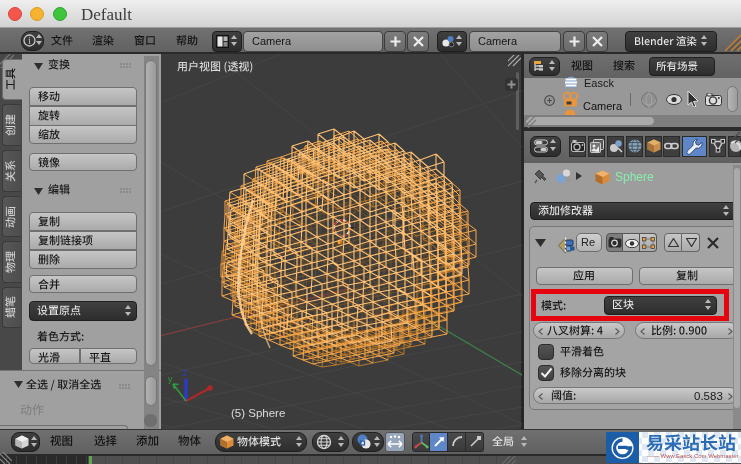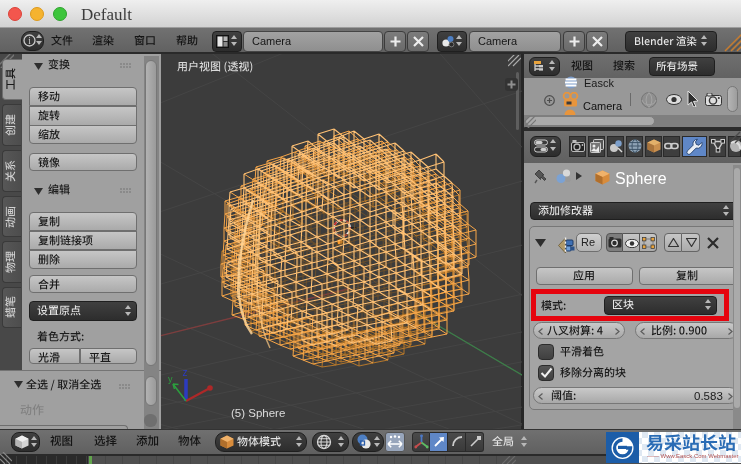--- a/index.html
+++ b/index.html
@@ -407,21 +407,21 @@
       <circle cx="12" cy="11.5" r="2.6" fill="#999"></circle>
     </svg>
     <svg class="abs" style="left:576px;top:172px" width="6" height="8">
       <path d="M0 0l6 4-6 4z" fill="#333"></path>
     </svg>
     <svg class="abs" style="left:595px;top:170px" width="15" height="15">
       <path d="M7.5 0.5L14.5 3.7V11L7.5 14.5L0.5 11V3.7Z" fill="#d88c3c"></path>
       <path d="M7.5 0.5L14.5 3.7L7.5 7L0.5 3.7Z" fill="#f0b26a"></path>
       <path d="M7.5 7V14.5L0.5 11V3.7Z" fill="#b06f2c"></path>
     </svg>
-    <div class="abs" style="left:615px;top:170px;font-size:16px;color:#ffffff">Sphere</div>
+    <div class="abs" style="left:615px;top:170px;font-size:12px;color:#86efac">Sphere</div>
     <div class="dark" style="left:530px;top:202px;width:207px;height:18px"></div>
     <svg style="position:absolute;left:538px;top:205px;" width="55" height="14" viewBox="0 0 55 14">
       <path d="M4.4 6.3C4.2 7.1 3.7 8.1 3 8.6L3.8 9.2C4.5 8.5 4.9 7.5 5.2 6.6ZM7 6.8C7.3 7.5 7.6 8.5 7.7 9.1L8.6 8.8C8.4 8.2 8.1 7.2 7.8 6.5ZM8.4 6.4C9 7.3 9.6 8.4 9.8 9.2L10.7 8.8C10.4 8 9.8 6.9 9.2 6.1ZM5.8 5.1V9.3C5.8 9.4 5.8 9.4 5.6 9.4C5.5 9.5 5 9.5 4.5 9.4C4.7 9.7 4.8 10.1 4.8 10.4C5.5 10.4 6 10.4 6.3 10.2C6.7 10.1 6.8 9.8 6.8 9.3V5.1ZM0.9 1C1.5 1.3 2.3 1.8 2.7 2.2L3.3 1.4C2.9 1 2.1 0.5 1.5 0.3ZM0.4 4C1 4.3 1.8 4.8 2.2 5.1L2.8 4.3C2.4 3.9 1.6 3.5 0.9 3.2ZM0.6 9.7 1.5 10.3C2 9.2 2.6 8 3 6.8L2.1 6.3C1.7 7.5 1 8.8 0.6 9.7ZM3.6 0.8V1.7H5.9C5.8 2.2 5.7 2.6 5.5 3H3.1V4H5C4.5 4.8 3.8 5.5 2.8 5.9C3 6.1 3.3 6.5 3.4 6.7C4.7 6.1 5.6 5.1 6.2 4H7.4C8 5.1 9 6 10.1 6.5C10.2 6.3 10.5 5.9 10.7 5.7C9.9 5.4 9 4.7 8.5 4H10.5V3H6.6C6.8 2.6 6.9 2.2 7 1.7H10.2V0.8Z M17.2 1.5V10.2H18.2V9.4H20.1V10.1H21.1V1.5ZM18.2 8.4V2.5H20.1V8.4ZM13 0.3 13 2.2H11.6V3.2H13C12.9 5.9 12.6 8.2 11.3 9.6C11.5 9.8 11.9 10.2 12.1 10.4C13.5 8.8 13.9 6.2 14 3.2H15.4C15.4 7.2 15.3 8.7 15 9C14.9 9.1 14.8 9.2 14.7 9.2C14.5 9.2 14 9.2 13.5 9.1C13.7 9.4 13.8 9.9 13.8 10.2C14.3 10.2 14.8 10.2 15.1 10.2C15.5 10.1 15.7 10 15.9 9.7C16.3 9.2 16.4 7.5 16.4 2.7C16.5 2.6 16.5 2.2 16.5 2.2H14L14 0.3Z M29.6 5.2C29.1 5.8 28 6.2 27 6.5C27.2 6.7 27.5 6.9 27.6 7.1C28.6 6.8 29.7 6.2 30.4 5.5ZM30.7 6.3C30 7.1 28.5 7.6 27.1 7.9C27.3 8.1 27.5 8.4 27.7 8.6C29.1 8.2 30.6 7.5 31.5 6.6ZM31.6 7.5C30.7 8.6 28.7 9.2 26.6 9.5C26.8 9.8 27 10.1 27.1 10.4C29.4 10 31.4 9.2 32.5 7.9ZM25.3 3.3V8.6H26.2V5C26.4 5.2 26.5 5.5 26.6 5.7C27.7 5.4 28.7 5.1 29.6 4.6C30.3 5 31.2 5.4 32.2 5.6C32.3 5.4 32.5 5 32.7 4.8C31.8 4.6 31.1 4.3 30.4 4C31.2 3.4 31.8 2.6 32.3 1.6L31.6 1.3L31.5 1.3H28.7C28.9 1 29 0.7 29.1 0.4L28.2 0.2C27.7 1.3 27 2.4 26.1 3.1C26.3 3.3 26.7 3.6 26.9 3.8C27.2 3.5 27.5 3.2 27.7 2.8C28 3.2 28.4 3.6 28.8 4C28 4.4 27.1 4.7 26.2 4.9V3.3ZM28.2 2.2H30.9C30.6 2.7 30.1 3.1 29.6 3.5C29 3.1 28.6 2.7 28.2 2.2ZM24.5 0.2C24 1.9 23.1 3.5 22.2 4.6C22.4 4.9 22.6 5.5 22.7 5.7C23 5.4 23.3 5 23.6 4.5V10.4H24.6V2.7C24.9 2 25.2 1.3 25.4 0.5Z M39.8 3.1H41.8C41.6 4.5 41.3 5.6 40.8 6.5C40.3 5.6 40 4.4 39.7 3.2ZM33.8 0.9V1.9H36.7V4.1H33.9V8.2C33.9 8.6 33.7 8.8 33.5 8.9C33.7 9.1 33.9 9.7 33.9 9.9C34.2 9.7 34.7 9.5 37.9 8.3C37.8 8 37.8 7.6 37.8 7.3L35 8.3V5.1H37.8C38 5.3 38.3 5.6 38.4 5.7C38.7 5.4 38.9 5 39.1 4.6C39.4 5.7 39.7 6.7 40.2 7.5C39.6 8.3 38.7 9 37.6 9.5C37.8 9.7 38.1 10.2 38.2 10.4C39.3 9.9 40.1 9.3 40.8 8.4C41.4 9.2 42.1 9.9 43 10.3C43.2 10.1 43.5 9.6 43.7 9.4C42.8 9 42 8.4 41.4 7.5C42.2 6.4 42.6 4.9 42.9 3.1H43.5V2.2H40.1C40.3 1.6 40.4 1 40.5 0.4L39.5 0.2C39.2 1.9 38.6 3.6 37.8 4.8V0.9Z M46.3 1.5H47.9V2.8H46.3ZM51 1.5H52.7V2.8H51ZM50.7 4.1C51.1 4.3 51.6 4.6 52 4.8H49.1C49.3 4.5 49.5 4.1 49.7 3.8L48.9 3.7V0.6H45.4V3.7H48.6C48.4 4.1 48.2 4.4 47.9 4.8H44.5V5.7H47C46.3 6.3 45.4 6.8 44.3 7.2C44.5 7.4 44.7 7.8 44.8 8.1L45.4 7.8V10.4H46.3V10.1H47.9V10.3H48.9V7H46.9C47.5 6.6 48 6.1 48.4 5.7H50.4C50.8 6.2 51.3 6.6 51.8 7H50V10.4H51V10.1H52.7V10.3H53.7V7.9L54.1 8C54.2 7.8 54.5 7.4 54.8 7.2C53.6 6.9 52.5 6.4 51.7 5.7H54.5V4.8H52.6L52.9 4.5C52.6 4.2 52 3.9 51.5 3.7H53.7V0.6H50V3.7H51.1ZM46.3 9.2V7.9H47.9V9.2ZM51 9.2V7.9H52.7V9.2Z" fill="#e4e4e4"></path>
     </svg>
     <div class="updn up abs" style="left:723px;top:205px"></div>
     <div class="updn dn abs" style="left:723px;top:212px"></div>
     <div class="abs" style="left:529px;top:226px;width:210px;height:184px;border:1px solid #777;border-radius:5px;background:#a4a4a4"></div>
     <svg class="abs" style="left:535px;top:239px" width="11" height="8">
       <path d="M0 0h11l-5.5 8z" fill="#2e2e2e"></path>
     </svg>

